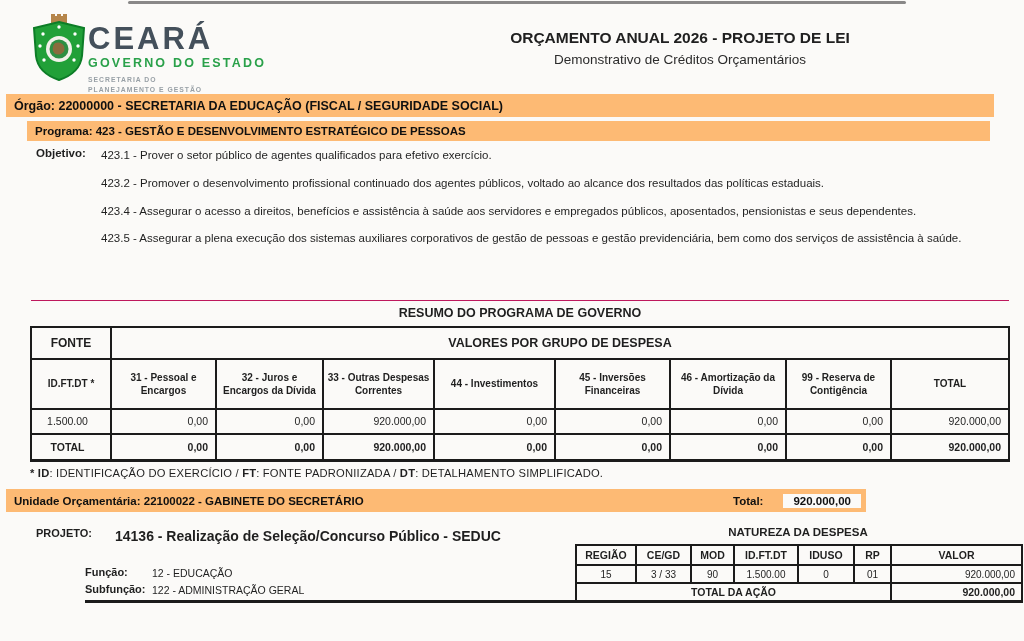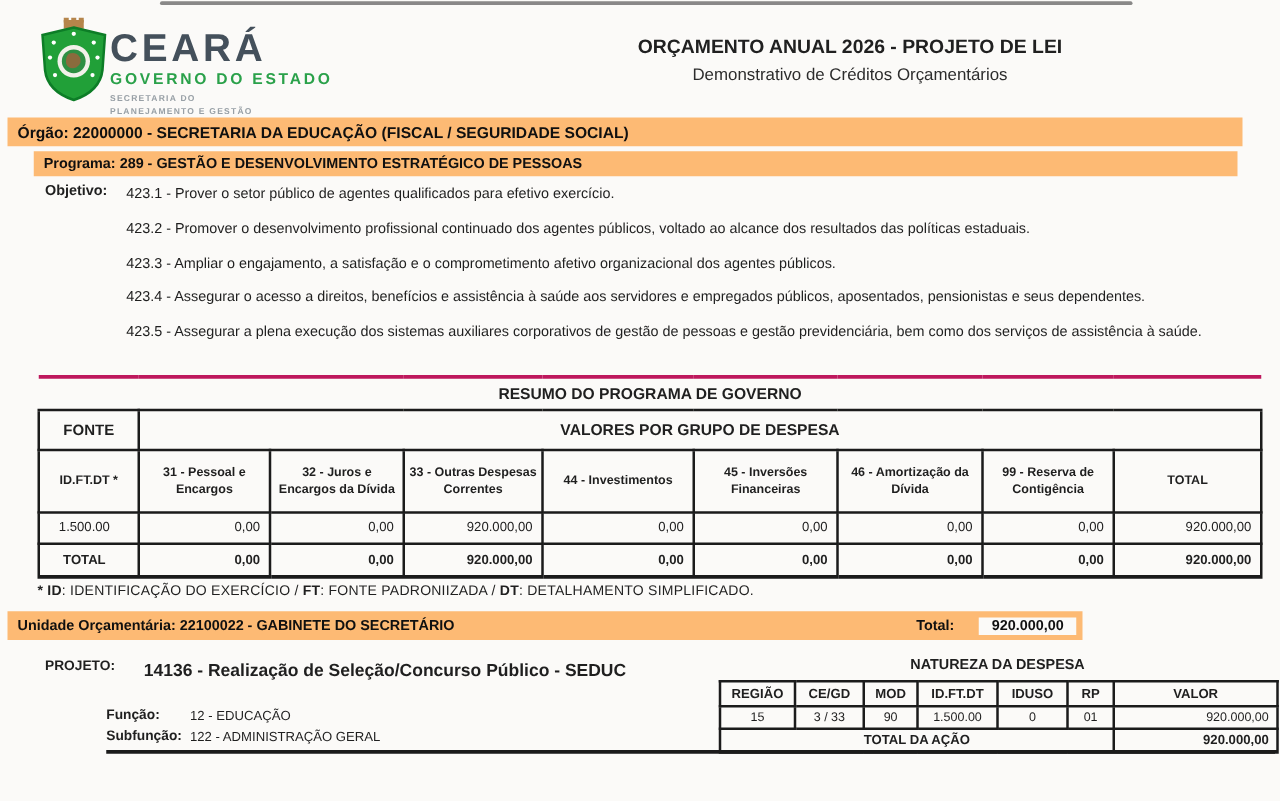--- a/index.html
+++ b/index.html
@@ -25,21 +25,21 @@
   .programa-bar { left:27px; top:121px; width:963px; height:20px; font-size:11.5px; padding-left:8px; }
 
   
   .objetivo-label { left:36px; top:147px; font-size:11.5px; font-weight:bold; }
   .objetivo-list { left:101px; top:147px; width:885px; }
   .objetivo-list .item { font-size:11.5px; line-height:1.55; margin-bottom:10px; }
 
   
   .resumo { left:30px; top:300px; width:978px; border-collapse:collapse; table-layout:fixed; }
   .resumo td, .resumo th { border:2px solid #1b1b1b; font-size:10px; vertical-align:middle; }
-  .resumo .title-cell { border-left:none; border-right:none; border-top:3px solid #be185d; text-align:center; font-size:12.5px; font-weight:bold; height:26px; }
+  .resumo .title-cell { border-left:none; border-right:none; border-top:1px solid #be185d; text-align:center; font-size:12.5px; font-weight:bold; height:26px; }
   .resumo .fonte-cell { text-align:center; font-weight:bold; font-size:12px; height:32px; }
   .resumo .valores-cell { text-align:center; font-weight:bold; font-size:12.5px; }
   .resumo .col-head { text-align:center; font-weight:bold; line-height:1.3; height:50px; padding:2px; }
   .resumo .num { text-align:right; padding-right:7px; font-size:10.5px; height:25px; }
   .resumo .code { text-align:center; font-size:10.5px; }
   .resumo .total-row td { font-weight:bold; height:27px; border-bottom:3px solid #1b1b1b; }
 
   .footnote { left:30px; top:467px; font-size:11.2px; letter-spacing:.2px; }
   .footnote b { font-weight:bold; }
 
@@ -105,28 +105,27 @@
 
 <div class="abs doc-title-wrap">
   <div class="doc-title">ORÇAMENTO ANUAL 2026 - PROJETO DE LEI</div>
   <div class="doc-subtitle">Demonstrativo de Créditos Orçamentários</div>
 </div>
 
 <div class="abs graybar orgao-bar">
   <span>Órgão: 22000000 - SECRETARIA DA EDUCAÇÃO (FISCAL / SEGURIDADE SOCIAL)</span>
 </div>
 <div class="abs graybar programa-bar">
-  <span>Programa: 289 - GESTÃO E DESENVOLVIMENTO ESTRATÉGICO DE PESSOAS</span>
+  <span>Programa: 423 - GESTÃO E DESENVOLVIMENTO ESTRATÉGICO DE PESSOAS</span>
 </div>
 
 <div class="abs objetivo-label">Objetivo:</div>
 <div class="abs objetivo-list">
   <div class="item">423.1 - Prover o setor público de agentes qualificados para efetivo exercício.</div>
   <div class="item">423.2 - Promover o desenvolvimento profissional continuado dos agentes públicos, voltado ao alcance dos resultados das políticas estaduais.</div>
-  <div class="item">423.3 - Ampliar o engajamento, a satisfação e o comprometimento afetivo organizacional dos agentes públicos.</div>
   <div class="item">423.4 - Assegurar o acesso a direitos, benefícios e assistência à saúde aos servidores e empregados públicos, aposentados, pensionistas e seus dependentes.</div>
   <div class="item">423.5 - Assegurar a plena execução dos sistemas auxiliares corporativos de gestão de pessoas e gestão previdenciária, bem como dos serviços de assistência à saúde.</div>
 </div>
 
 <table class="abs resumo">
   <colgroup>
     <col style="width:80px">
       <col style="width:105px">
       <col style="width:107px">
       <col style="width:111px">

